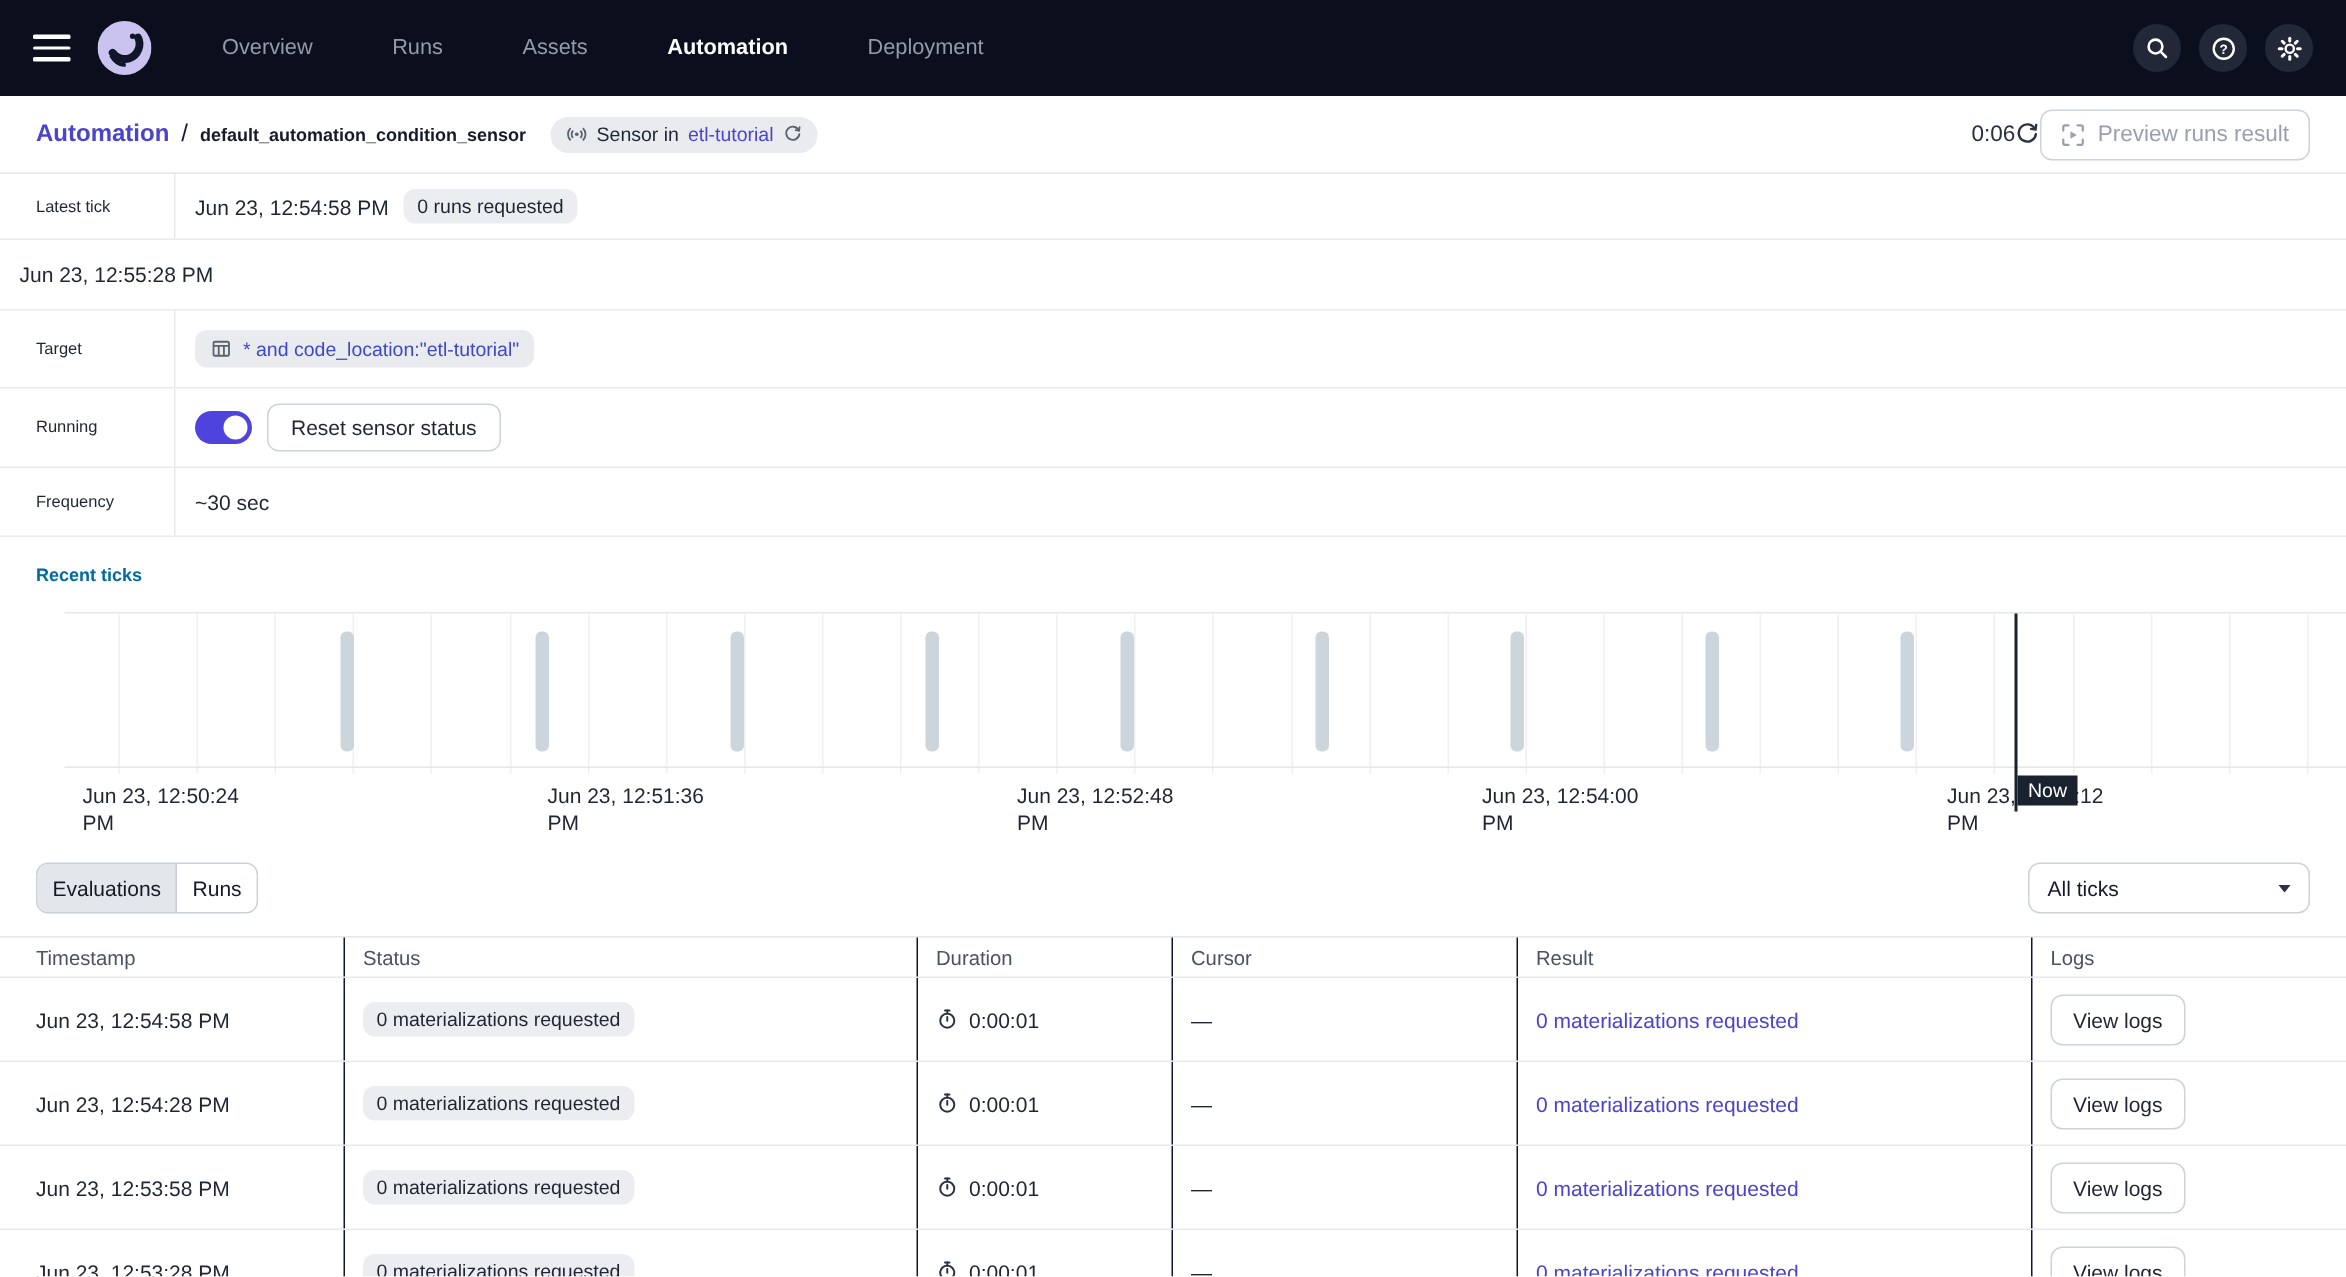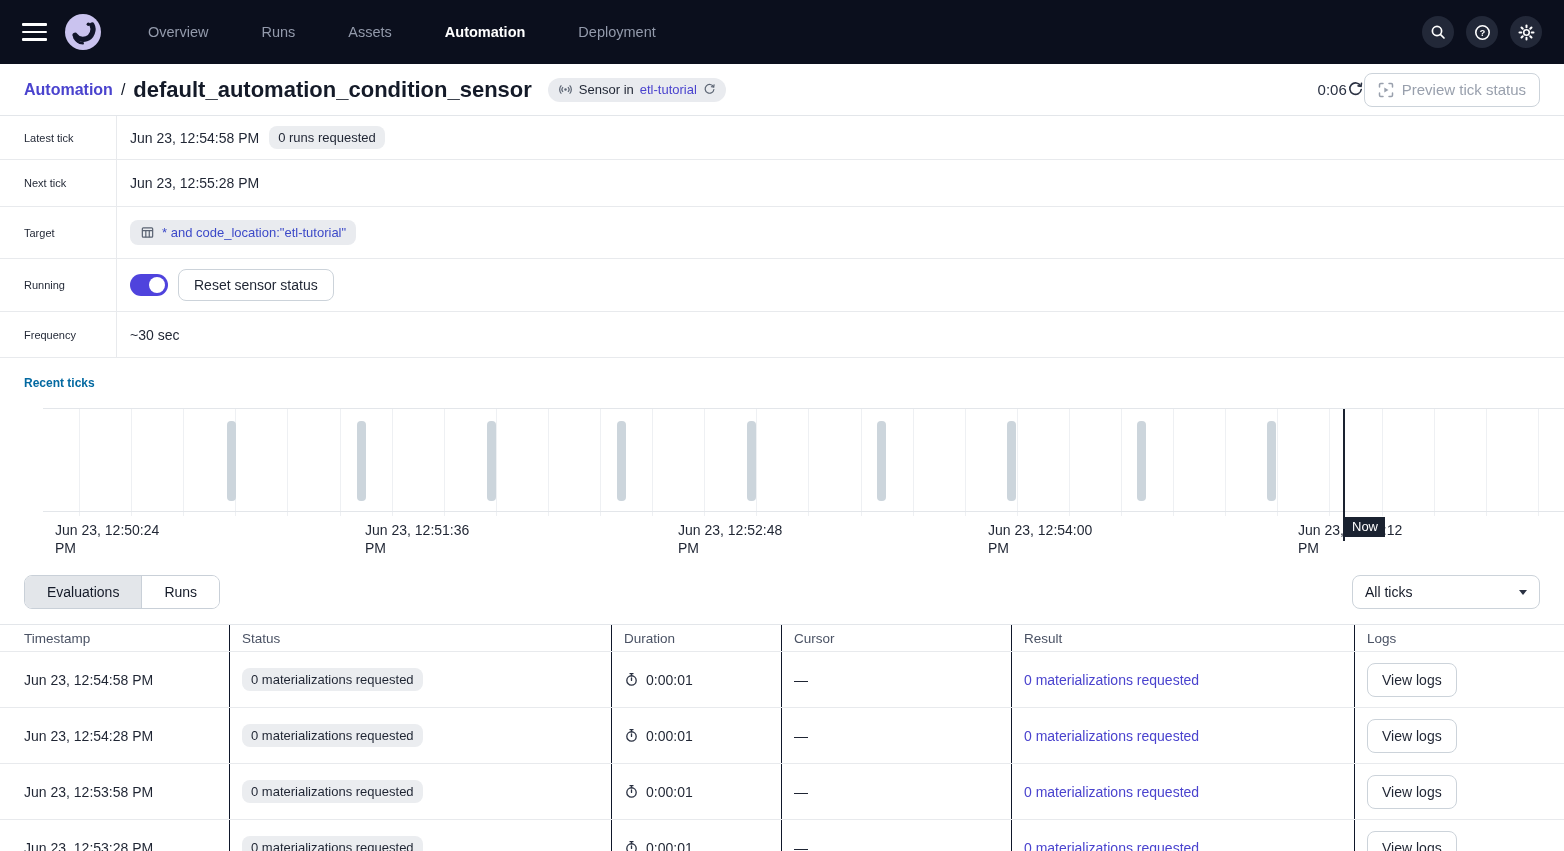--- a/index.html
+++ b/index.html
@@ -14,21 +14,21 @@
   .nav-links { display:flex; gap:32px; font-size:14.5px; }
   .nav-link { color:#939aab; font-weight:500; cursor:pointer;margin-left:21px; }
   .nav-link.active { color:#fff; font-weight:700; }
   .nav-actions { margin-left:auto; display:flex; gap:12px; }
   .nav-icon-btn { width:32px; height:32px; border-radius:50%; background:#222838; display:flex; align-items:center; justify-content:center; cursor:pointer; }
 
   
   .crumb-bar { height:52px; display:flex; align-items:center; padding:0 24px; border-bottom:1px solid #e3e6ea; }
   .crumb-link { color:#4a43ce; font-size:16px; font-weight:600; cursor:pointer; }
   .crumb-sep { margin:0 8px; color:#141a28; font-size:16px; }
-  .crumb-title { color:#141a28; font-size:22px; font-weight:700; }
+  .crumb-title { color:#141a28; font-size:12px; font-weight:700; }
   .sensor-badge { margin-left:16px; background:#e9ebef; border-radius:12px; height:24px; display:flex; align-items:center; gap:6px; padding:0 10px; font-size:13px; color:#1f2533; }
   .sensor-badge .loc { color:#4a43ce; cursor:pointer; }
   .crumb-right { margin-left:auto; display:flex; align-items:center; }
   .timer { font-size:15px; color:#2a3142; }
   .preview-btn { height:34px; border:1px solid #ccd3da; border-radius:8px; background:#fff; display:flex; align-items:center; gap:8px; padding:0 13px; color:#99a0ad; font-size:15px; cursor:default; }
 
   
   .detail-row { display:flex; border-bottom:1px solid #e8eaed; }
   .detail-label { width:117px; flex-shrink:0; border-right:1px solid #e8eaed; display:flex; align-items:center; padding-left:24px; font-size:11px; color:#1f2533; }
   .detail-value { display:flex; align-items:center; gap:10px; padding-left:13px; font-size:14px; color:#1f2533; }
@@ -46,21 +46,21 @@
   .tl-grid { position:absolute; top:0; width:1px; height:107px; background:#eef0f3; }
   .tl-baseline { position:absolute; top:102px; left:0; right:0; height:1px; background:#e3e6ea; }
   .tl-bar { position:absolute; top:12px; width:9px; height:80px; border-radius:4px; background:#ccd5dc; cursor:pointer; z-index:1; }
   .tl-label { position:absolute; top:112px; font-size:14px; color:#1f2533; line-height:18px; white-space:nowrap; }
   .tl-now-line { position:absolute; top:0; width:2px; height:132px; background:#1a2230; z-index:2; }
   .tl-now-badge { position:absolute; top:108px; background:#1a2230; color:#fff; font-size:13px; padding:2px 7px 3px; z-index:3; }
 
   
   .tabs-row { height:64px; display:flex; align-items:center; justify-content:space-between; padding:0 24px; }
   .segmented { display:flex; border:1px solid #c9d0d8; border-radius:8px; overflow:hidden; height:34px; background:#fff; }
-  .segment { display:flex; align-items:center; padding:0 22px; font-size:14px; color:#141a28; background:#fff; cursor:pointer; }
+  .segment { display:flex; align-items:center; padding:0 10px; font-size:14px; color:#141a28; background:#fff; cursor:pointer; }
   .segment.active { background:#e3e6ea; border-right:1px solid #c9d0d8; font-weight:500; }
   .filter-select { width:188px; height:34px; border:1px solid #ccd3da; border-radius:8px; display:flex; align-items:center; justify-content:space-between; padding:0 12px; font-size:14px; color:#141a28; cursor:pointer; background:#fff; }
   .caret { width:0; height:0; border-left:4px solid transparent; border-right:4px solid transparent; border-top:5px solid #2a3142; }
 
   
   .table { border-top:1px solid #e3e6ea; }
   .thead { display:flex; height:27px; border-bottom:1px solid #e8eaed; font-size:13.5px; color:#4a5264; }
   .tr { display:flex; height:56px; border-bottom:1px solid #e8eaed; font-size:14px; color:#1f2533; }
   .th, .td { display:flex; align-items:center; padding-left:12px; height:100%; border-right:1px solid #0f172a; }
   .c1 { width:230px; padding-left:24px; }
@@ -155,35 +155,34 @@
           <polyline points="13.6,2.2 13.2,5 10.4,4.6"></polyline>
       </svg>
       <button class="preview-btn">
         <svg width="16" height="16" viewBox="0 0 16 16" fill="none" stroke="#99a0ad" stroke-width="1.5" stroke-linecap="round">
           <path d="M1.5 5V2.7a1.2 1.2 0 0 1 1.2-1.2H5"></path>
           <path d="M11 1.5h2.3a1.2 1.2 0 0 1 1.2 1.2V5"></path>
           <path d="M14.5 11v2.3a1.2 1.2 0 0 1-1.2 1.2H11"></path>
           <path d="M5 14.5H2.7a1.2 1.2 0 0 1-1.2-1.2V11"></path>
           <path d="M6.3 5.5l4.2 2.5-4.2 2.5z" fill="#99a0ad" stroke="none"></path>
         </svg>
-        <span>Preview tick status</span>
+        <span>Preview runs result</span>
       </button>
     </div>
   </div>
 
   <div>
     <div class="detail-row h44">
       <div class="detail-label">Latest tick</div>
       <div class="detail-value">
         <span>Jun 23, 12:54:58 PM</span>
         <span class="pill">0 runs requested</span>
       </div>
     </div>
     <div class="detail-row h47">
-      <div class="detail-label">Next tick</div>
       <div class="detail-value">
           <span>Jun 23, 12:55:28 PM</span>
         </div>
     </div>
     <div class="detail-row h52">
       <div class="detail-label">Target</div>
       <div class="detail-value">
         <span class="target-pill">
           <svg width="15" height="15" viewBox="0 0 16 16" fill="none" stroke="#5a6372" stroke-width="1.3">
             <rect x="2.5" y="3" width="11" height="10" rx="1"></rect>

